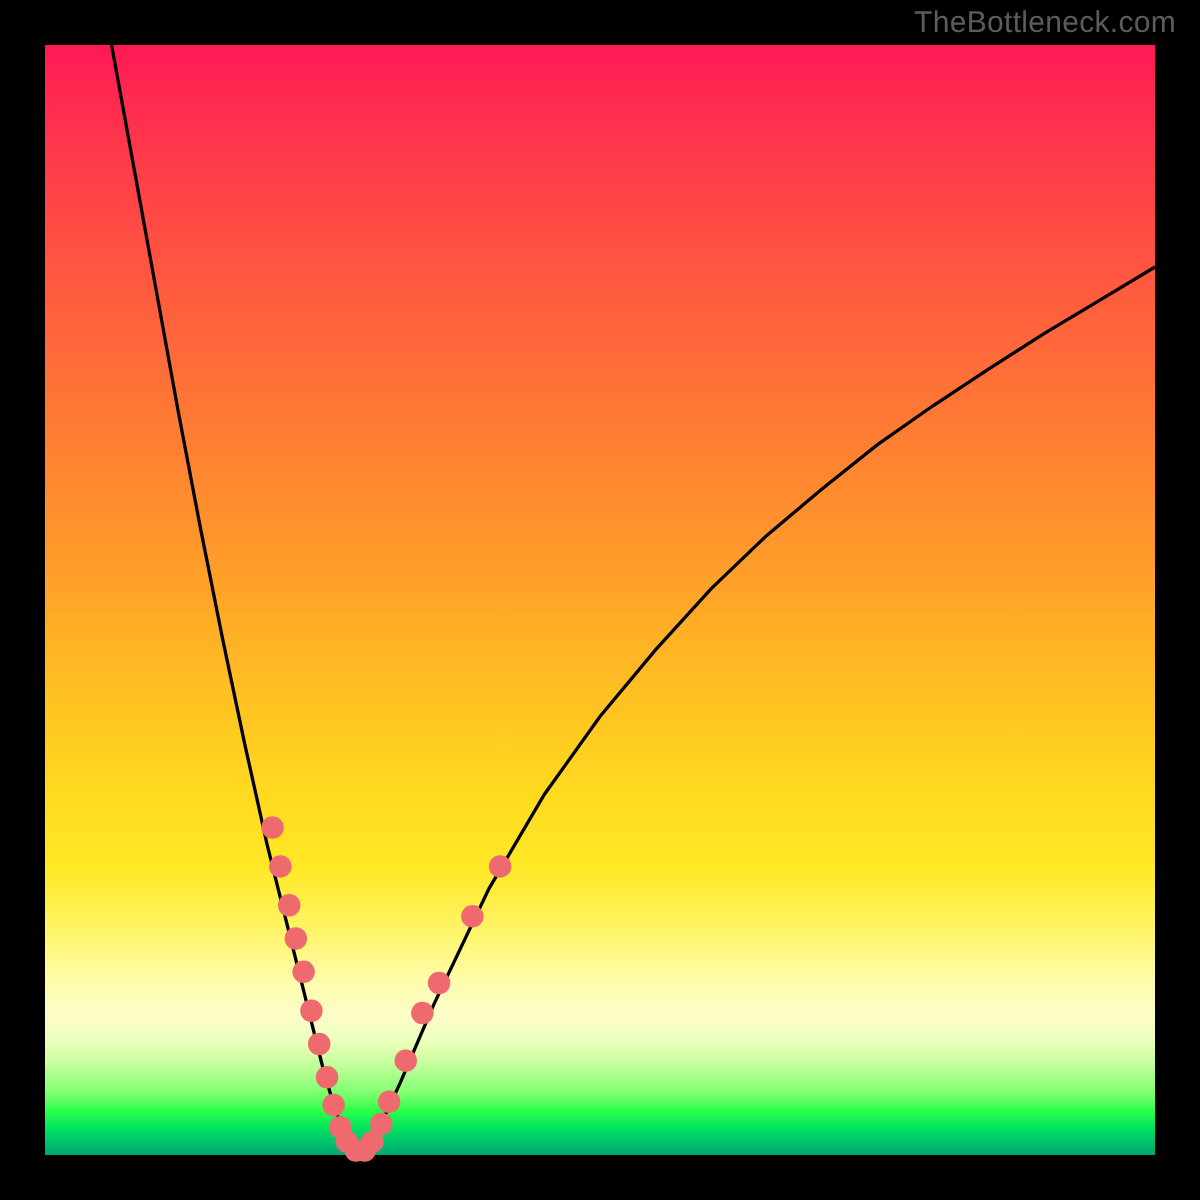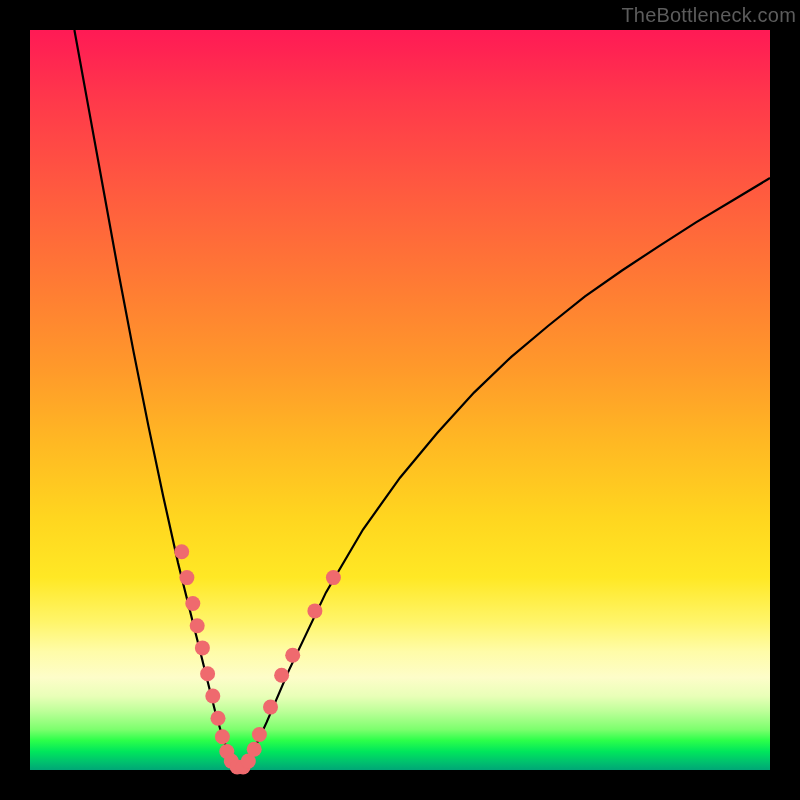--- a/index.html
+++ b/index.html
@@ -44,21 +44,21 @@
       #7dff6e 94.5%,
       #2cff4a 96%,
       #00e65c 97.5%,
       #00c46d 98.8%,
       #00a676 100%
     );
   }
   .watermark {
     position: absolute;
     top: 4px;
-    right: 4px;
+    right: 16px;
     color: #5c5c5c;
     font-size: 20px;
     letter-spacing: 0.2px;
     user-select: none;
   }
   svg.overlay {
     position: absolute;
     top: 0;
     left: 0;
     width: 740px;

